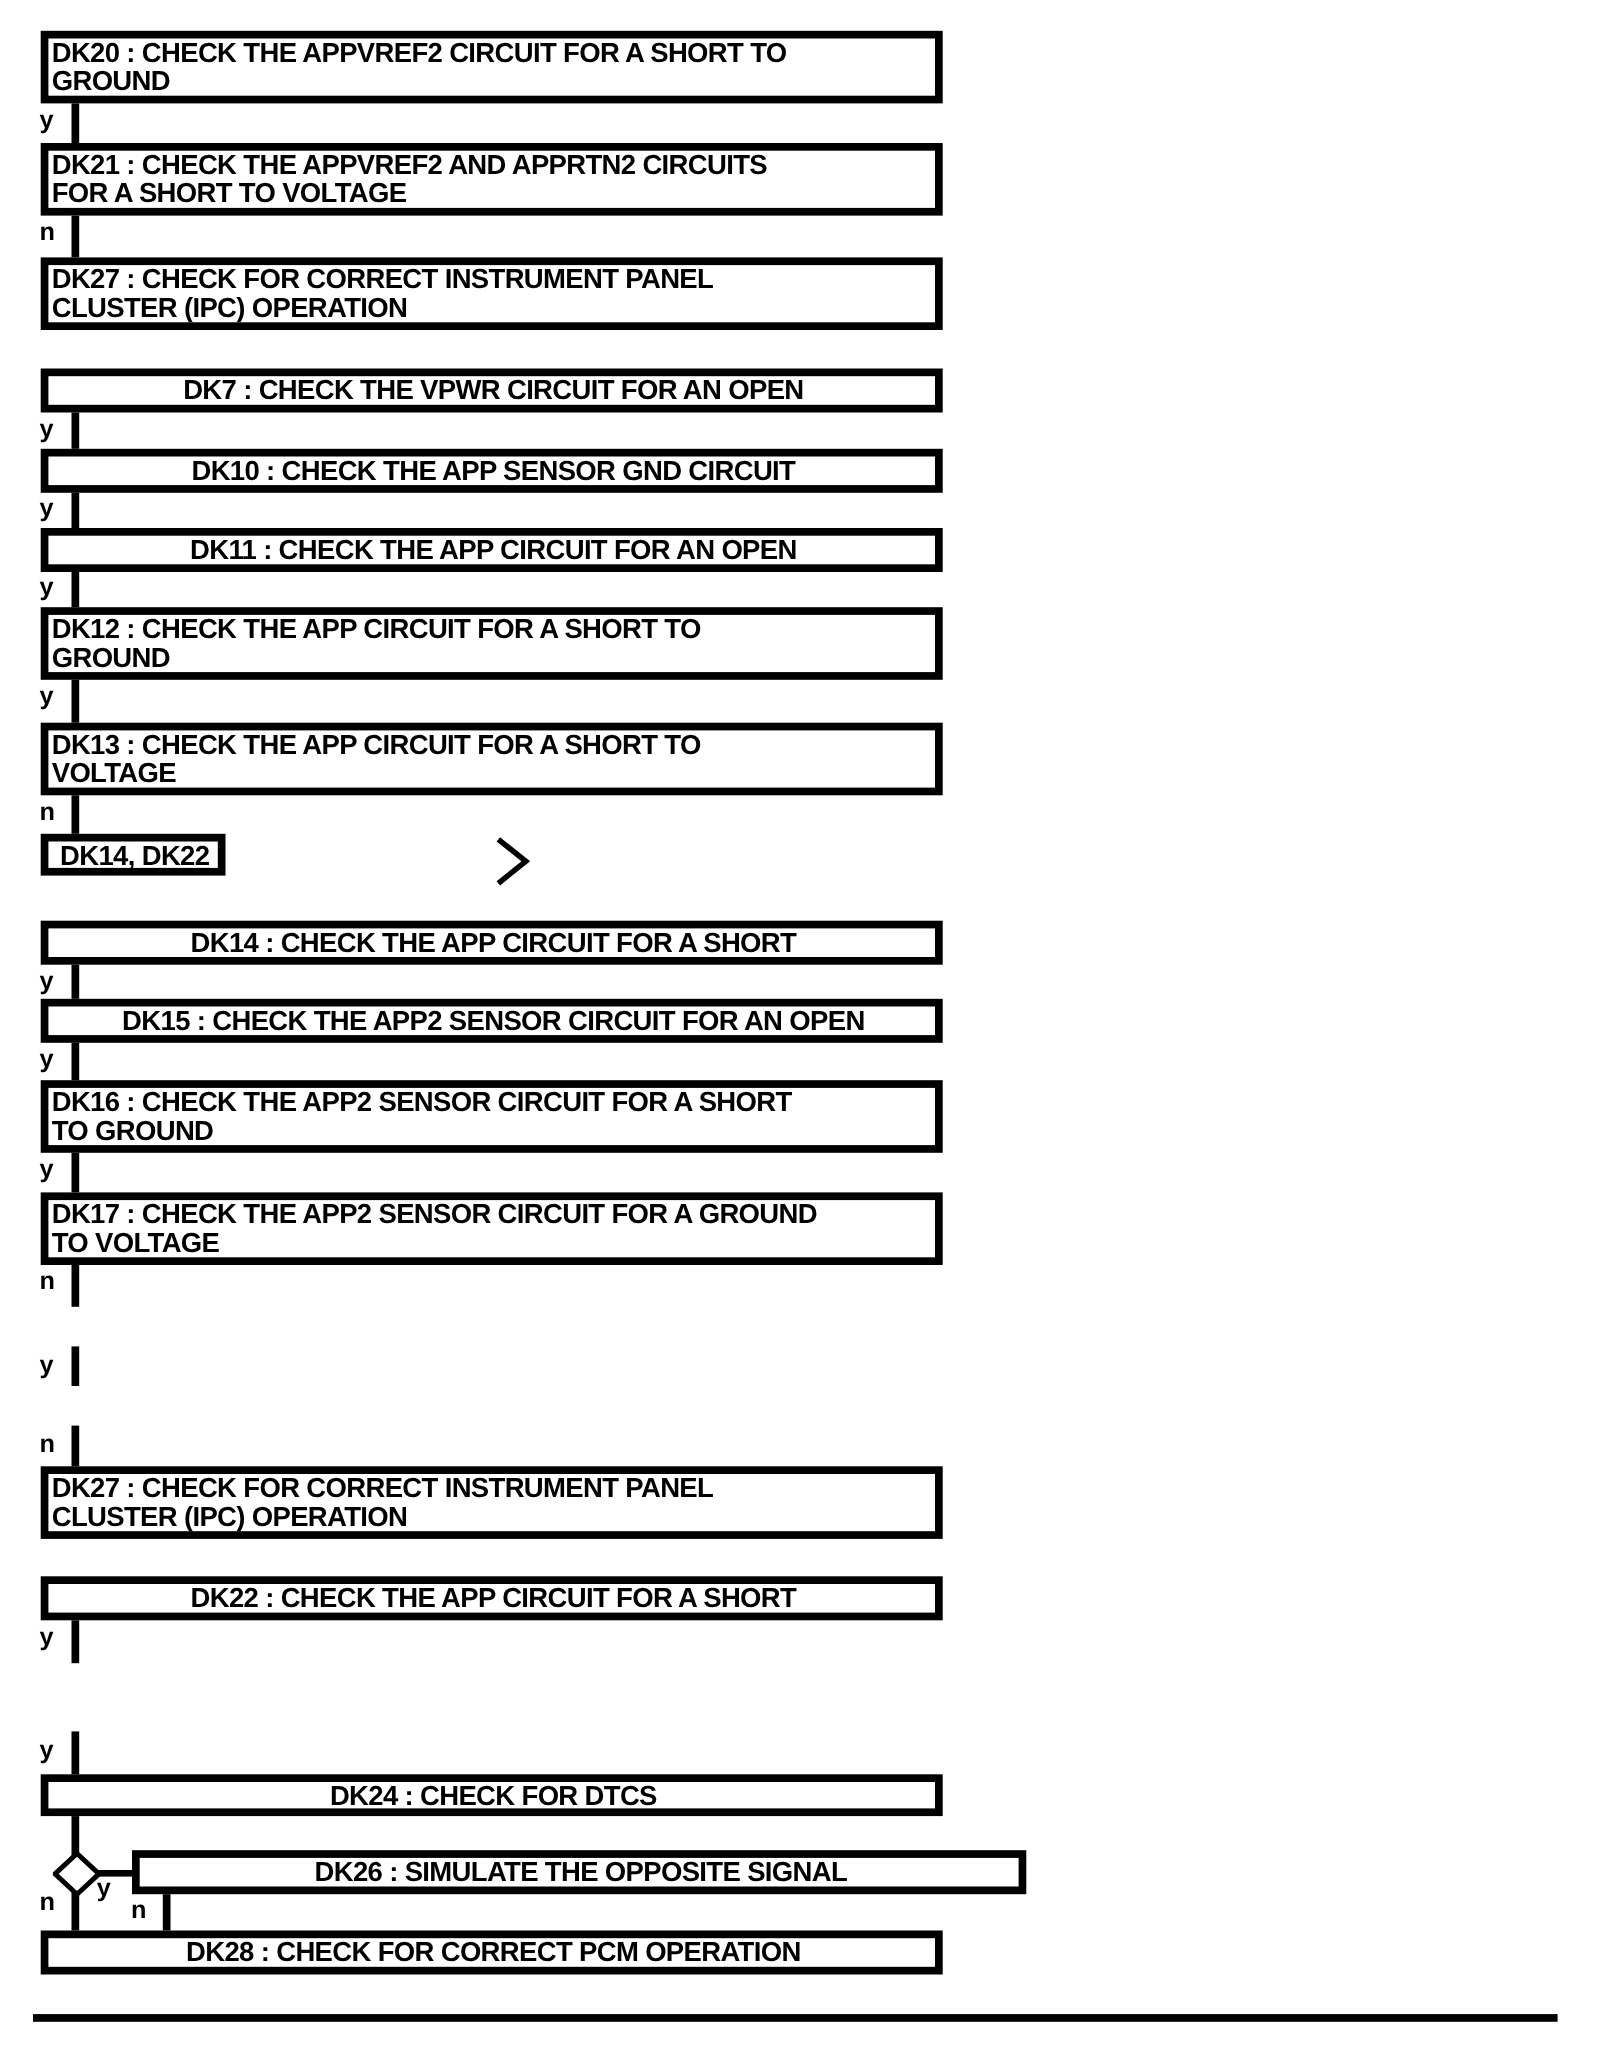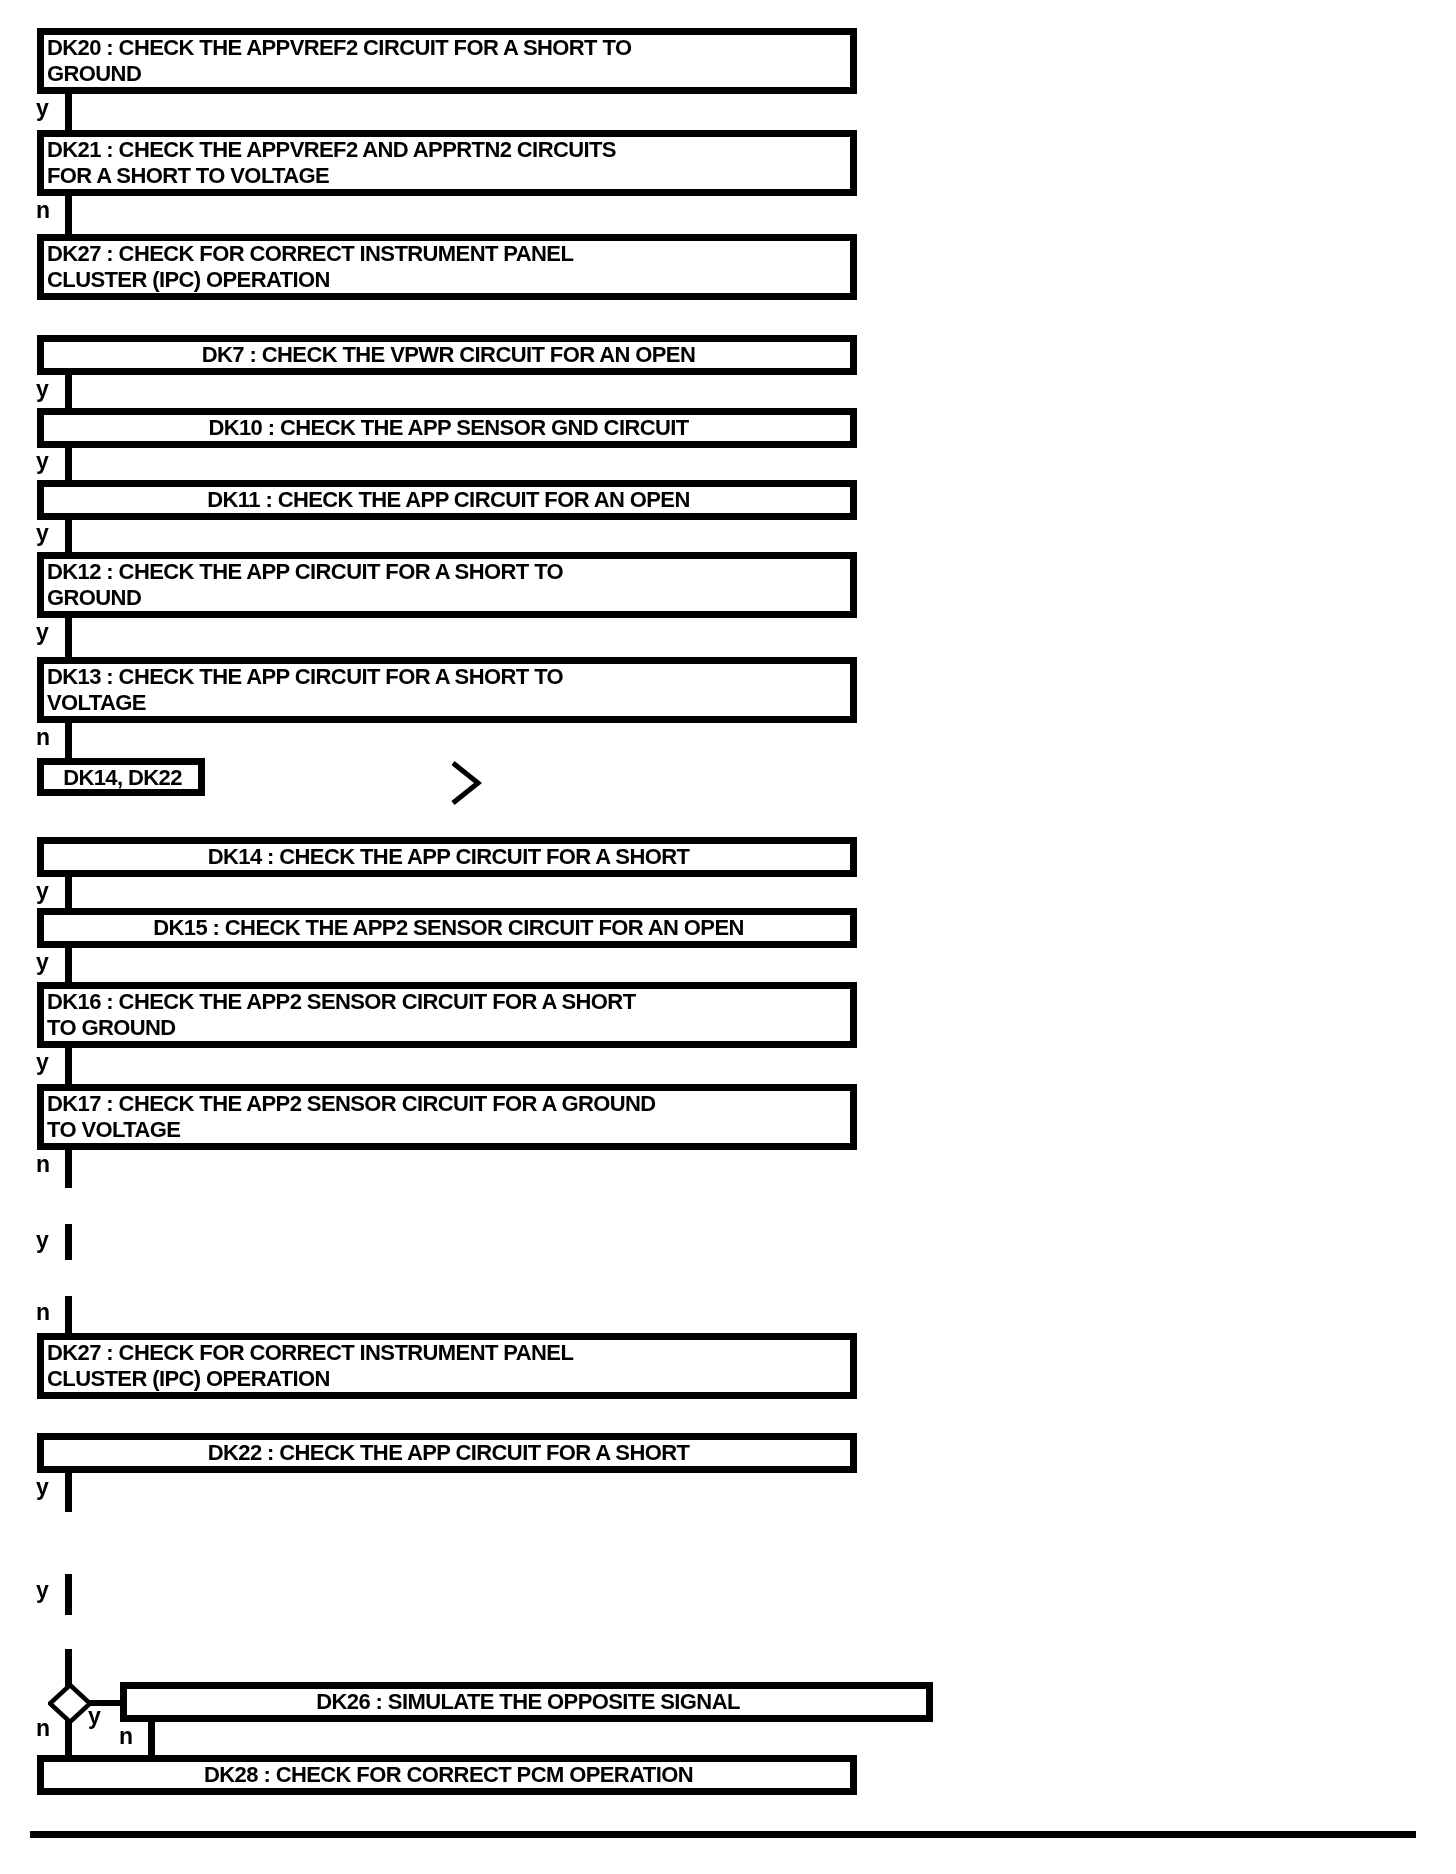--- a/index.html
+++ b/index.html
@@ -1,21 +1,21 @@
 <!DOCTYPE html>
 <html><head>
 <meta charset="utf-8">
 <style>
   html,body{margin:0;padding:0;background:#ffffff;}
   body{width:1456px;height:1874px;position:relative;font-family:"Liberation Sans",sans-serif;}
   .stage{position:absolute;left:0;top:0;width:1456px;height:1874px;background:#fff;}
   .box{
     position:absolute;left:37px;width:820px;
     border:7px solid #000;background:#fff;box-sizing:border-box;
-    color:#000;font-weight:bold;font-size:22px;line-height:26px;
+    color:#000;font-weight:bold;font-size:25px;line-height:26px;
     letter-spacing:-0.6px;white-space:nowrap;overflow:hidden;
   }
   .box .bl{padding-left:3px;}
   .one{height:40px;text-align:center;}
   .two{height:66px;}
   .vl{position:absolute;left:65px;width:7px;background:#000;}
   .el{position:absolute;left:36px;color:#000;font-weight:bold;font-size:23px;line-height:22px;}
   .hl{position:absolute;background:#000;}
   .icon-svg{position:absolute;}
   .divider{position:absolute;left:30px;top:1831px;width:1386px;height:7px;background:#000;}
@@ -129,20 +129,23 @@
     <div class="bl">CLUSTER (IPC) OPERATION</div>
   </div>
 
   <div class="box one" style="top:1433px">
     <div class="bl">DK22 : CHECK THE APP CIRCUIT FOR A SHORT</div>
   </div>
   <div class="el" style="top:1476px">y</div>
 
   <div class="el" style="top:1579px">y</div>
 
+  <div class="box one" style="top:1613px;height:38px">
+    <div class="bl">DK24 : CHECK FOR DTCS</div>
+  </div>
 
   <svg class="icon-svg" style="left:48px;top:1683px" width="44" height="41" viewBox="0 0 44 41">
     <polygon points="22,2 42,20.5 22,39 2,20.5" fill="#fff" stroke="#000" stroke-width="4.5"></polygon>
   </svg>
   <div class="el" style="left:36px;top:1717px">n</div>
   <div class="el" style="left:88px;top:1705px">y</div>
 
   <div class="box one" style="left:120px;top:1682px;width:813px">
     <div class="bl">DK26 : SIMULATE THE OPPOSITE SIGNAL</div>
   </div>

